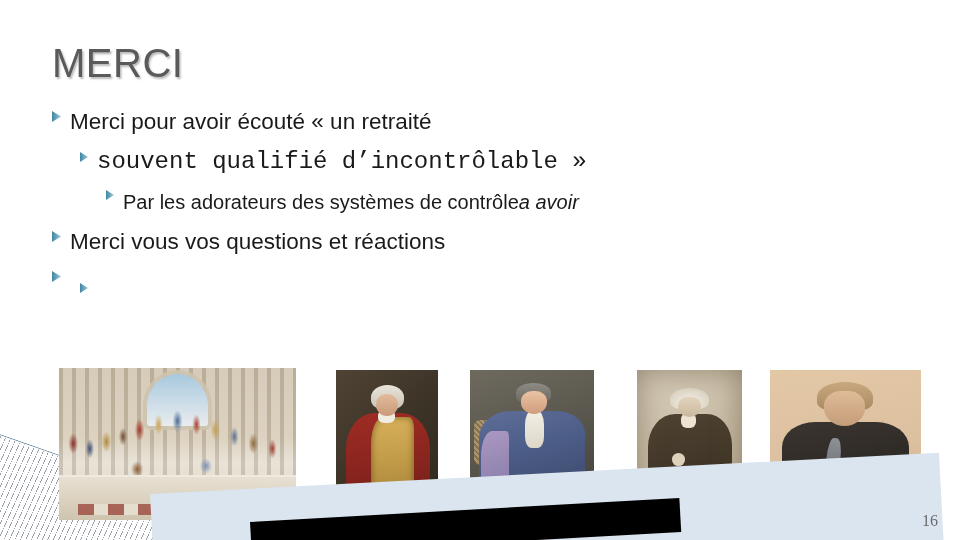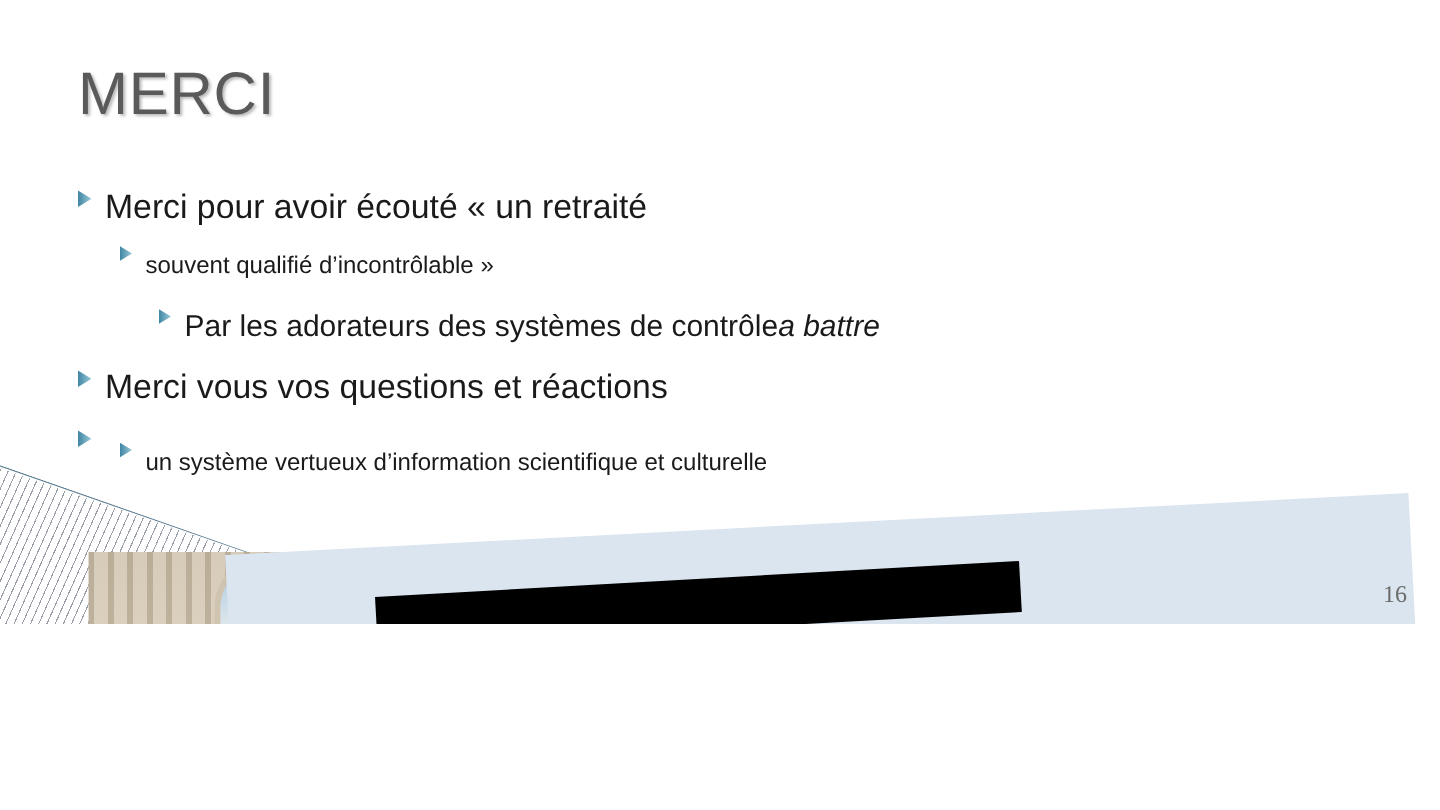--- a/index.html
+++ b/index.html
@@ -3,21 +3,21 @@
 <meta charset="utf-8">
 <style>
   html, body {
     margin: 0;
     padding: 0;
     background: #ffffff;
   }
   #slide {
     position: relative;
     width: 960px;
-    height: 416px;
+    height: 540px;
     background: #ffffff;
     overflow: hidden;
     font-family: "Liberation Sans", sans-serif;
   }
 
   
   .hatch-wrap {
     position: absolute;
     left: 0;
     bottom: 0;
@@ -88,40 +88,40 @@
     color: #5a5a5a;
     font-weight: 400;
     text-shadow: 1.5px 1.5px 2px rgba(150,150,150,0.65);
     white-space: nowrap;
   }
 
   
   .body {
     position: absolute;
     left: 52px;
-    top: 118px;
+    top: 102px;
     width: 880px;
   }
   .line {
     display: flex;
     align-items: flex-start;
     color: #1a1a1a;
     white-space: nowrap;
   }
   .bullet {
     flex: none;
     display: inline-block;
     position: relative;
     top: 0.40em;
   }
   .bullet svg { display: block; }
 
   .lvl1 { font-size: 22.5px; line-height: 40px; padding-left: 0px; }
   .lvl1 .bullet { margin-right: 9px; }
-  .lvl2 { font-size: 16px;   line-height: 40px; padding-left: 28px; }
+  .lvl2 { font-size: 24px;   line-height: 40px; padding-left: 28px; font-family: Liberation Mono, monospace; }
   .lvl2 .bullet { margin-right: 9px; }
   .lvl3 { font-size: 20px;   line-height: 40px; padding-left: 54px; }
   .lvl3 .bullet { margin-right: 9px; }
 
   .txt { display: inline-block; }
   .ital { font-style: italic; }
 
   
   .pics {
     position: absolute;
@@ -380,21 +380,21 @@
       <span class="txt">souvent qualifié d’incontrôlable »</span>
     </div>
 
     <div class="line lvl3">
       <span class="bullet">
         <svg width="8" height="10" viewBox="0 0 9 11" aria-hidden="true">
           <path d="M0 0 L9 5.5 L0 11 Z" fill="url(#bg1)"></path>
         </svg>
       </span>
       <span class="txt">Par les adorateurs des systèmes de contrôle </span>
-      <span class="txt ital">a  battre</span>
+      <span class="txt ital">a  avoir</span>
     </div>
 
     <div class="line lvl1">
       <span class="bullet">
         <svg width="9" height="11" viewBox="0 0 9 11" aria-hidden="true">
           <path d="M0 0 L9 5.5 L0 11 Z" fill="url(#bg1)"></path>
         </svg>
       </span>
       <span class="txt">Merci vous vos questions et réactions</span>
     </div>
@@ -406,21 +406,20 @@
         </svg>
       </span>
     </div>
 
     <div class="line lvl2">
       <span class="bullet">
         <svg width="8" height="10" viewBox="0 0 9 11" aria-hidden="true">
           <path d="M0 0 L9 5.5 L0 11 Z" fill="url(#bg1)"></path>
         </svg>
       </span>
-      <span class="txt">un système vertueux d’information scientifique et culturelle</span>
     </div>
 
   </div>
 
   <div class="pics">
 
     <div class="pic p1">
       <div class="cols"></div>
         <div class="arch"></div>
       <div class="crowd"></div>

